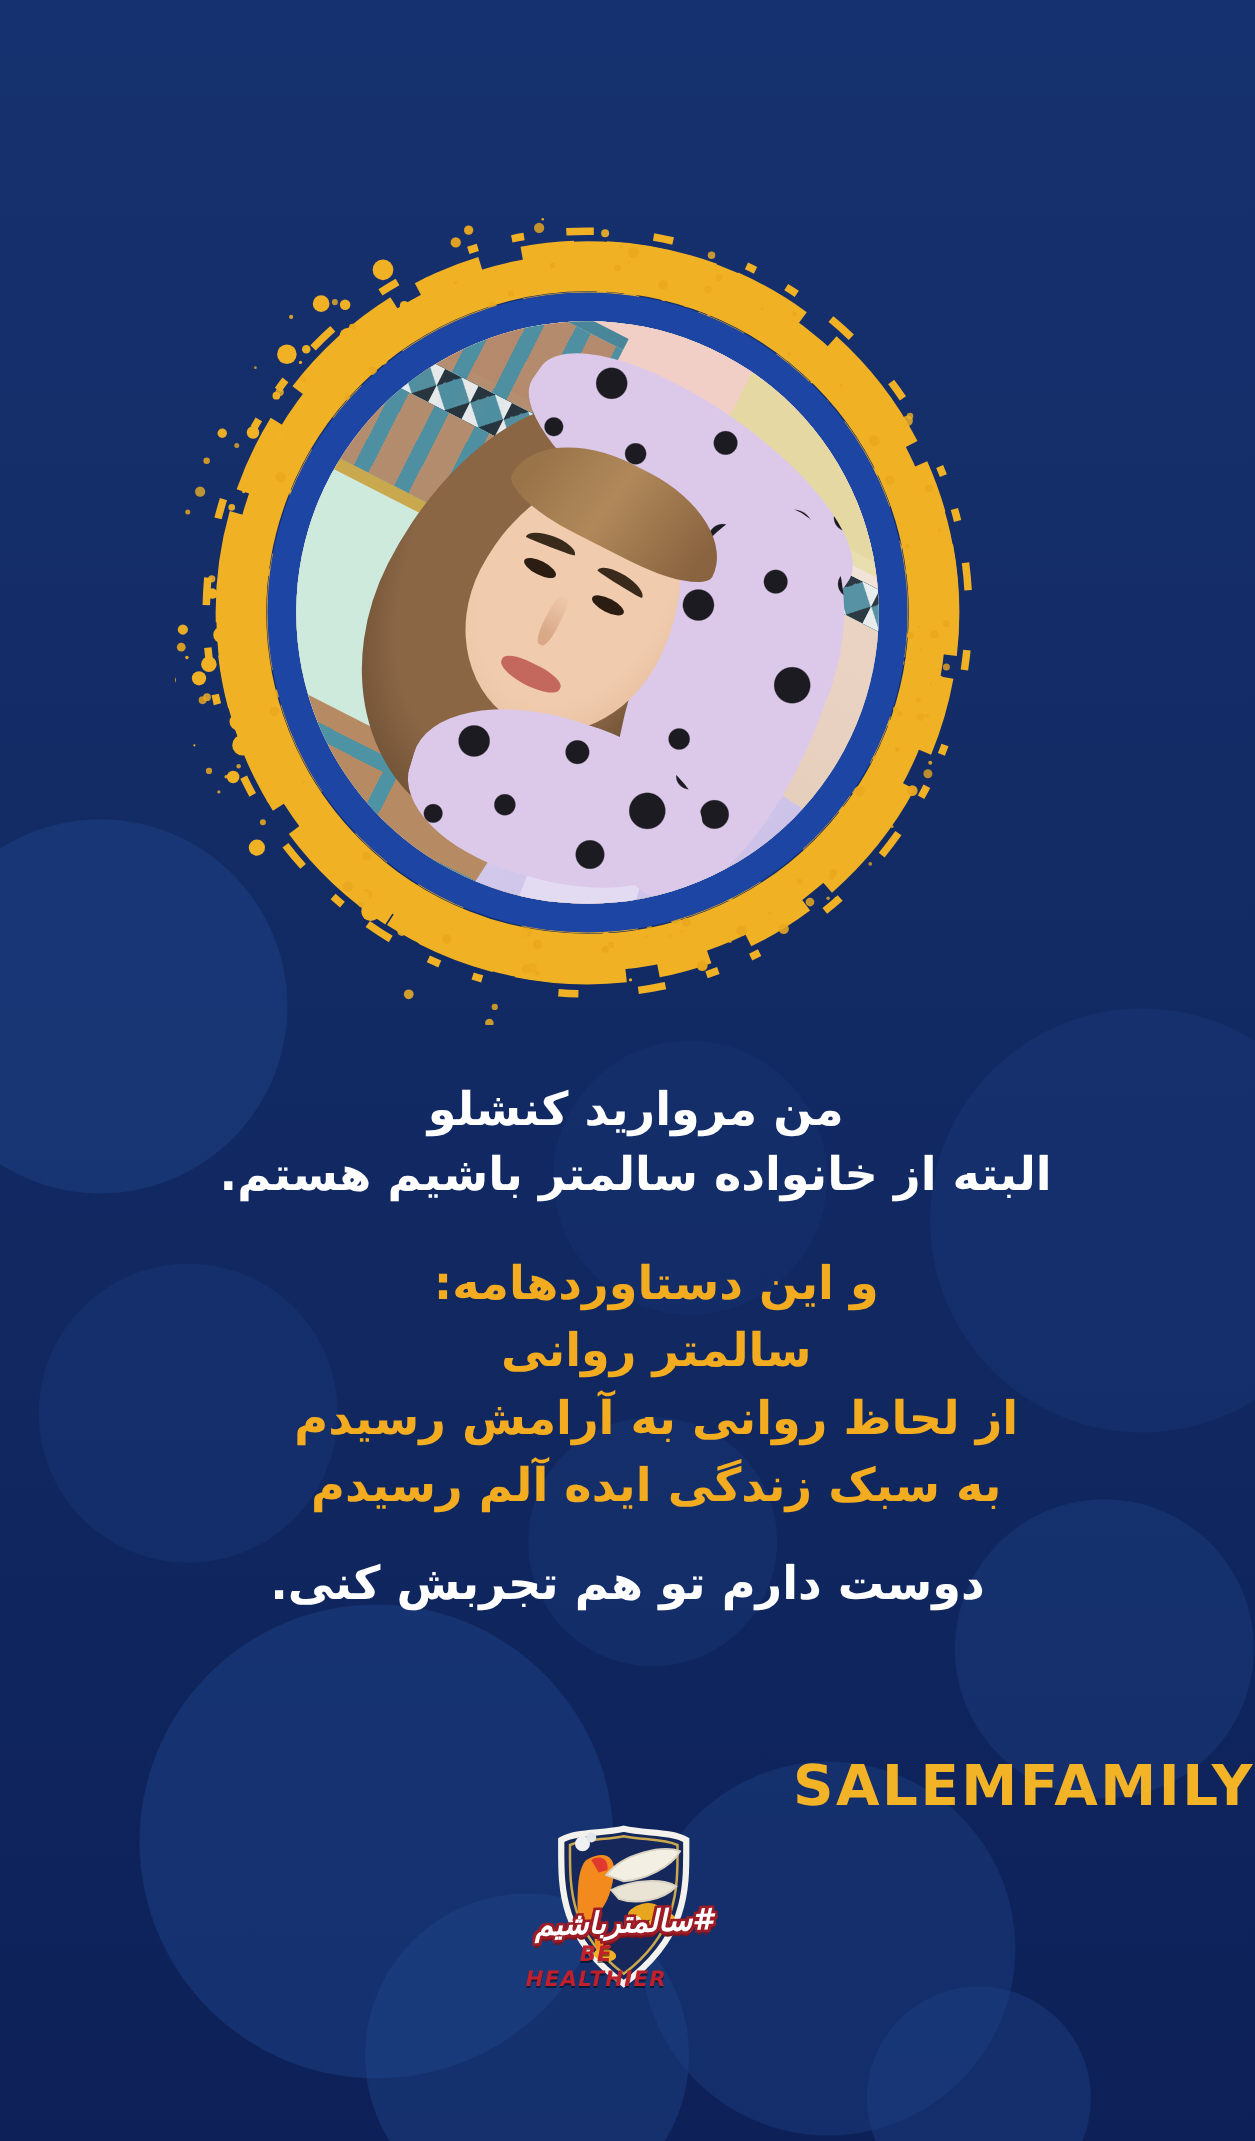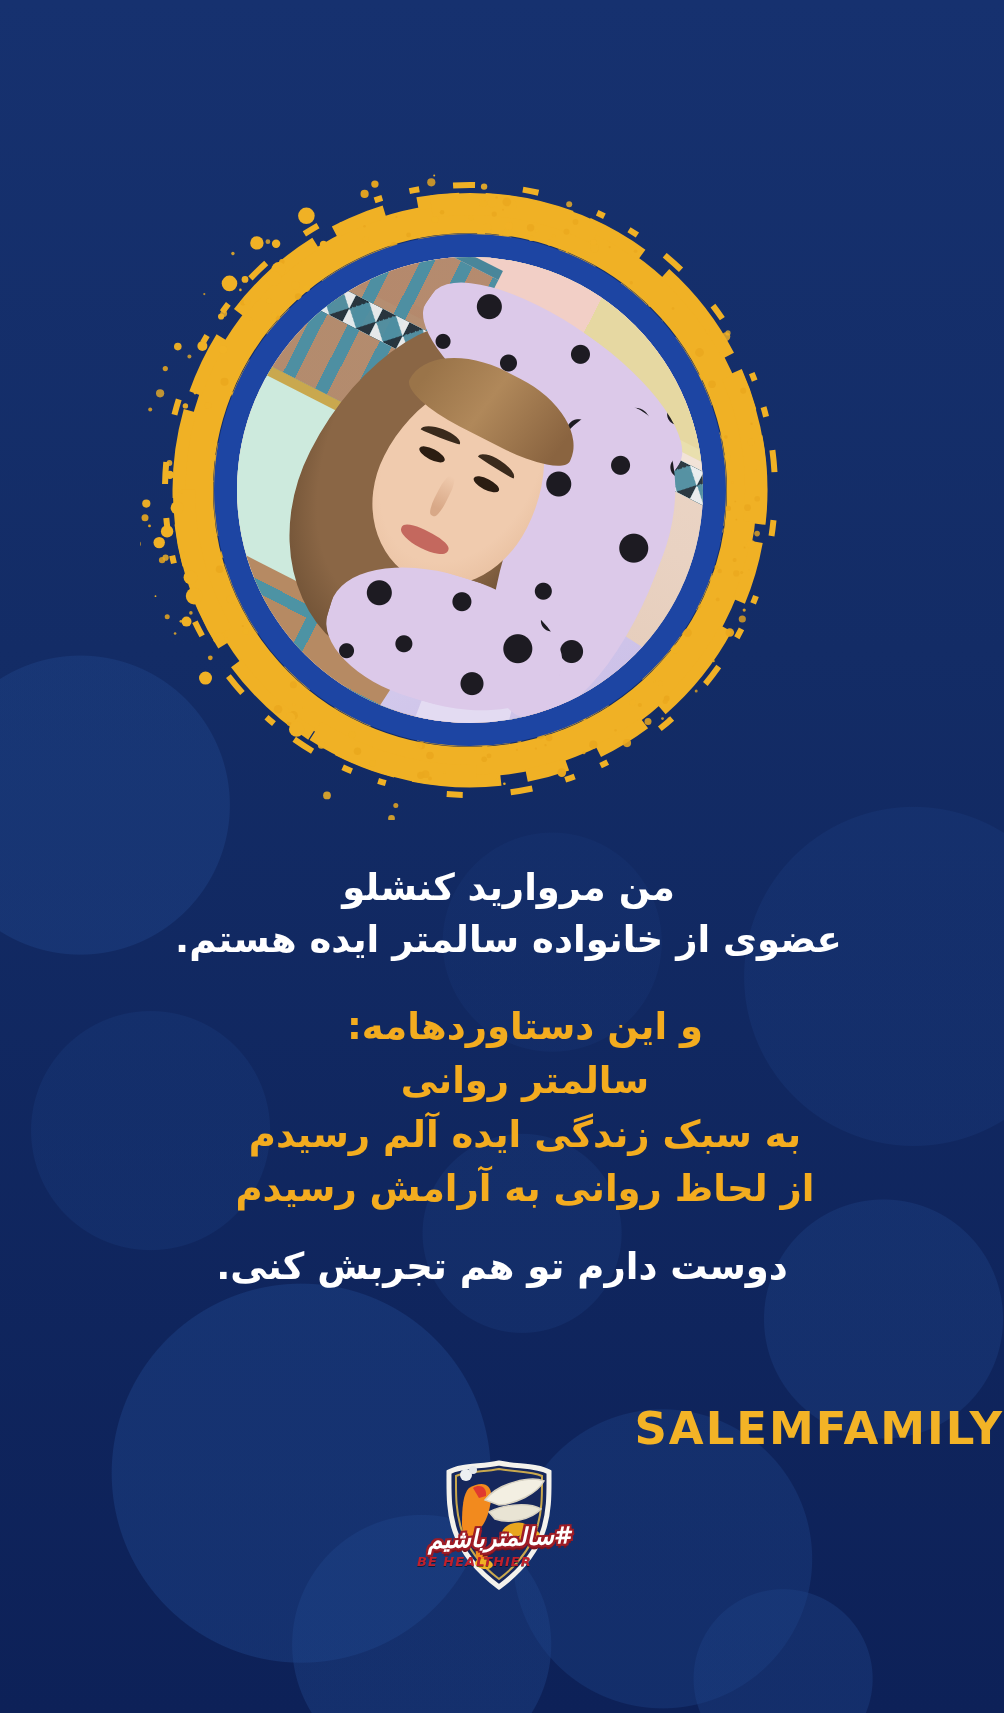--- a/index.html
+++ b/index.html
@@ -87,22 +87,22 @@
     font-size:45px;font-weight:bold;letter-spacing:2px;}
   
   .logo{position:absolute;left:0;right:0;top:1458px;height:160px;}
   .logo-inner{position:relative;width:200px;height:150px;margin:0 auto;left:-3px;}
   .logo-shield{position:absolute;left:40px;top:0;}
   .logo-banner{position:absolute;left:0;top:66px;width:200px;text-align:center;
     direction:rtl;color:#ffffff;font-size:24px;font-weight:bold;font-style:italic;
     transform:rotate(-2deg);
     text-shadow:-2px 0 0 #9e1c26,2px 0 0 #9e1c26,0 -2px 0 #9e1c26,0 2px 0 #9e1c26,
       -2px 2px 0 #9e1c26,2px -2px 0 #9e1c26,2px 2px 0 #9e1c26,-2px -2px 0 #9e1c26,0 4px 0 #7c141d;}
-  .logo-tagline{position:absolute;left:18px;top:96px;width:120px;
-    color:#c0202c;font-size:13px;font-weight:bold;font-style:italic;letter-spacing:1px;
+  .logo-tagline{position:absolute;left:18px;top:96px;width:120px;text-align:center;
+    color:#c0202c;font-size:17px;font-weight:bold;font-style:italic;letter-spacing:1px;
     text-shadow:0 1px 0 rgba(0,0,0,.5);}
 </style>
 </head>
 <body>
 
 <div class="canvas">
   <div class="bokeh"></div>
 
   <svg class="rings" viewBox="0 0 660 660">
     <g>
@@ -387,28 +387,28 @@
       <div class="p-eye-l"></div>
       <div class="p-eye-r"></div>
       <div class="p-nose"></div>
       <div class="p-lips"></div>
       <div class="p-scarf-chin scarf spots"></div>
     </div>
   </div>
 
   <div class="intro" lang="fa">
     <div class="tline">من مروارید کنشلو</div>
-    <div class="tline">عضوی از خانواده سالمتر ایده هستم.</div>
+    <div class="tline">البته از خانواده سالمتر باشیم هستم.</div>
   </div>
 
   <div class="achv" lang="fa">
     <div class="tline">و این دستاوردهامه:</div>
     <div class="tline">سالمتر روانی</div>
+    <div class="tline">از لحاظ روانی به آرامش رسیدم</div>
     <div class="tline">به سبک زندگی ایده آلم رسیدم</div>
-    <div class="tline">از لحاظ روانی به آرامش رسیدم</div>
   </div>
 
   <div class="invite" lang="fa">
     <div class="tline">دوست دارم تو هم تجربش کنی.</div>
   </div>
 
   <div class="promo">SALEMFAMILY</div>
 
   <div class="logo">
     <div class="logo-inner">

